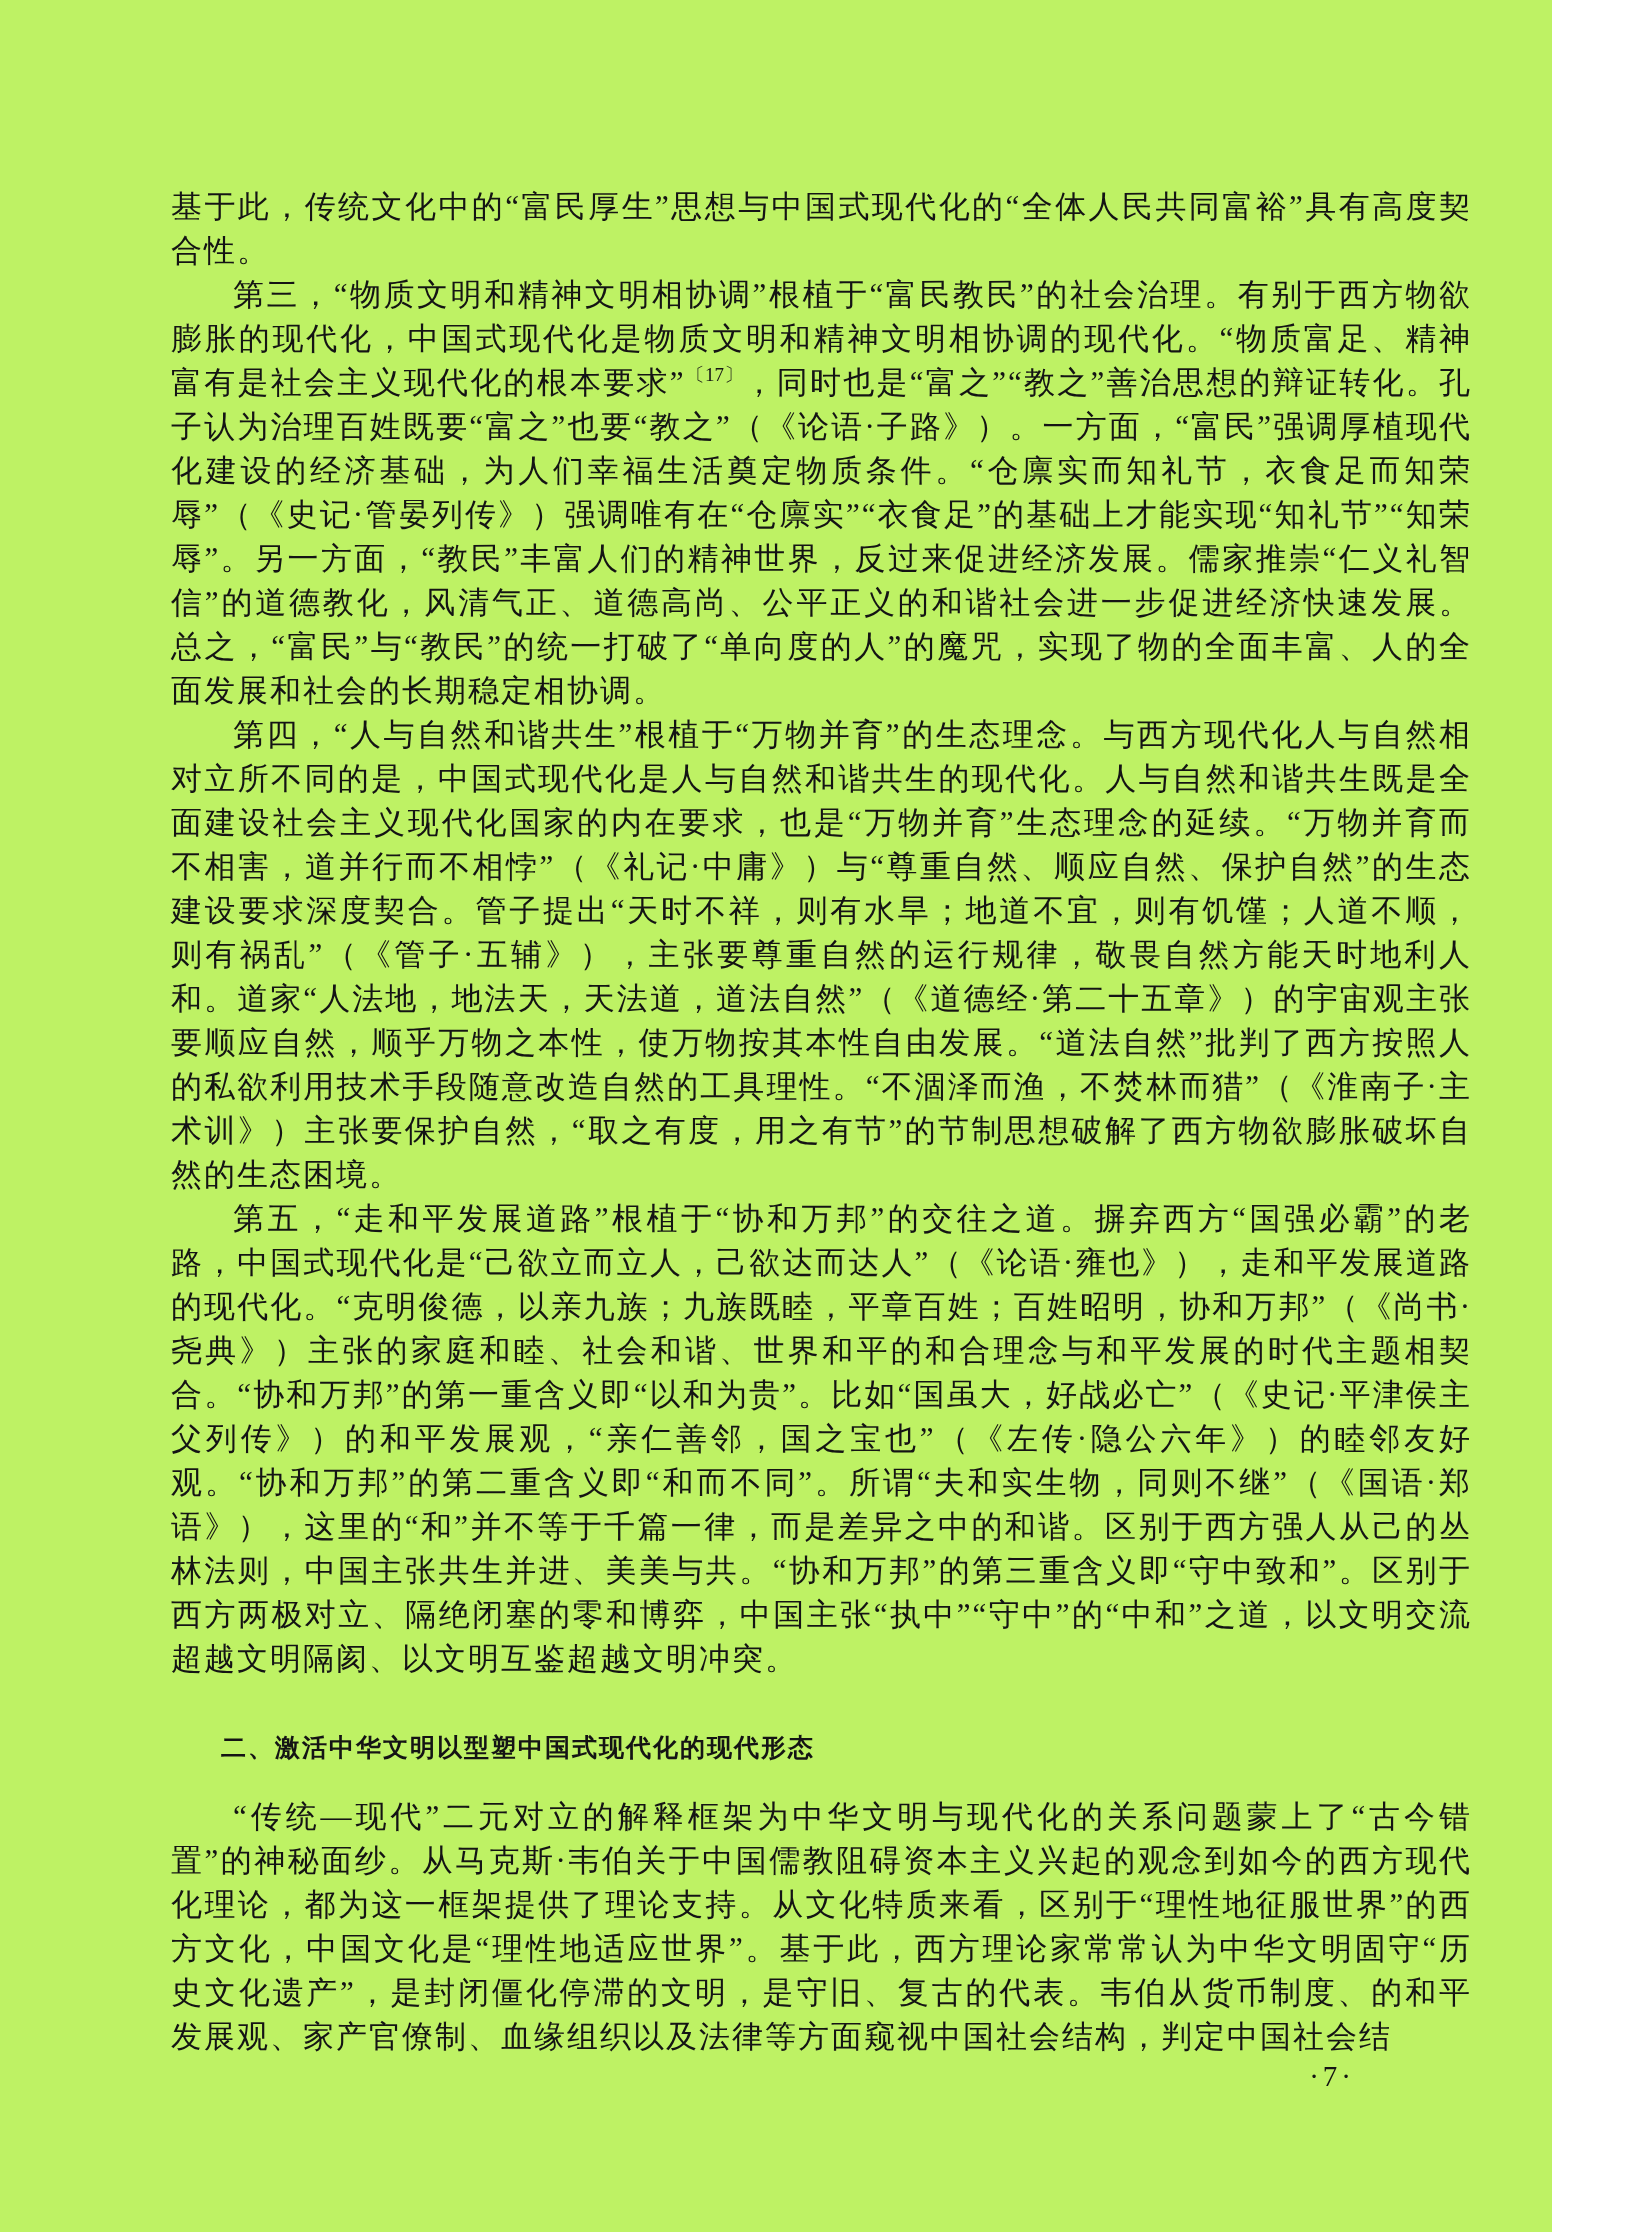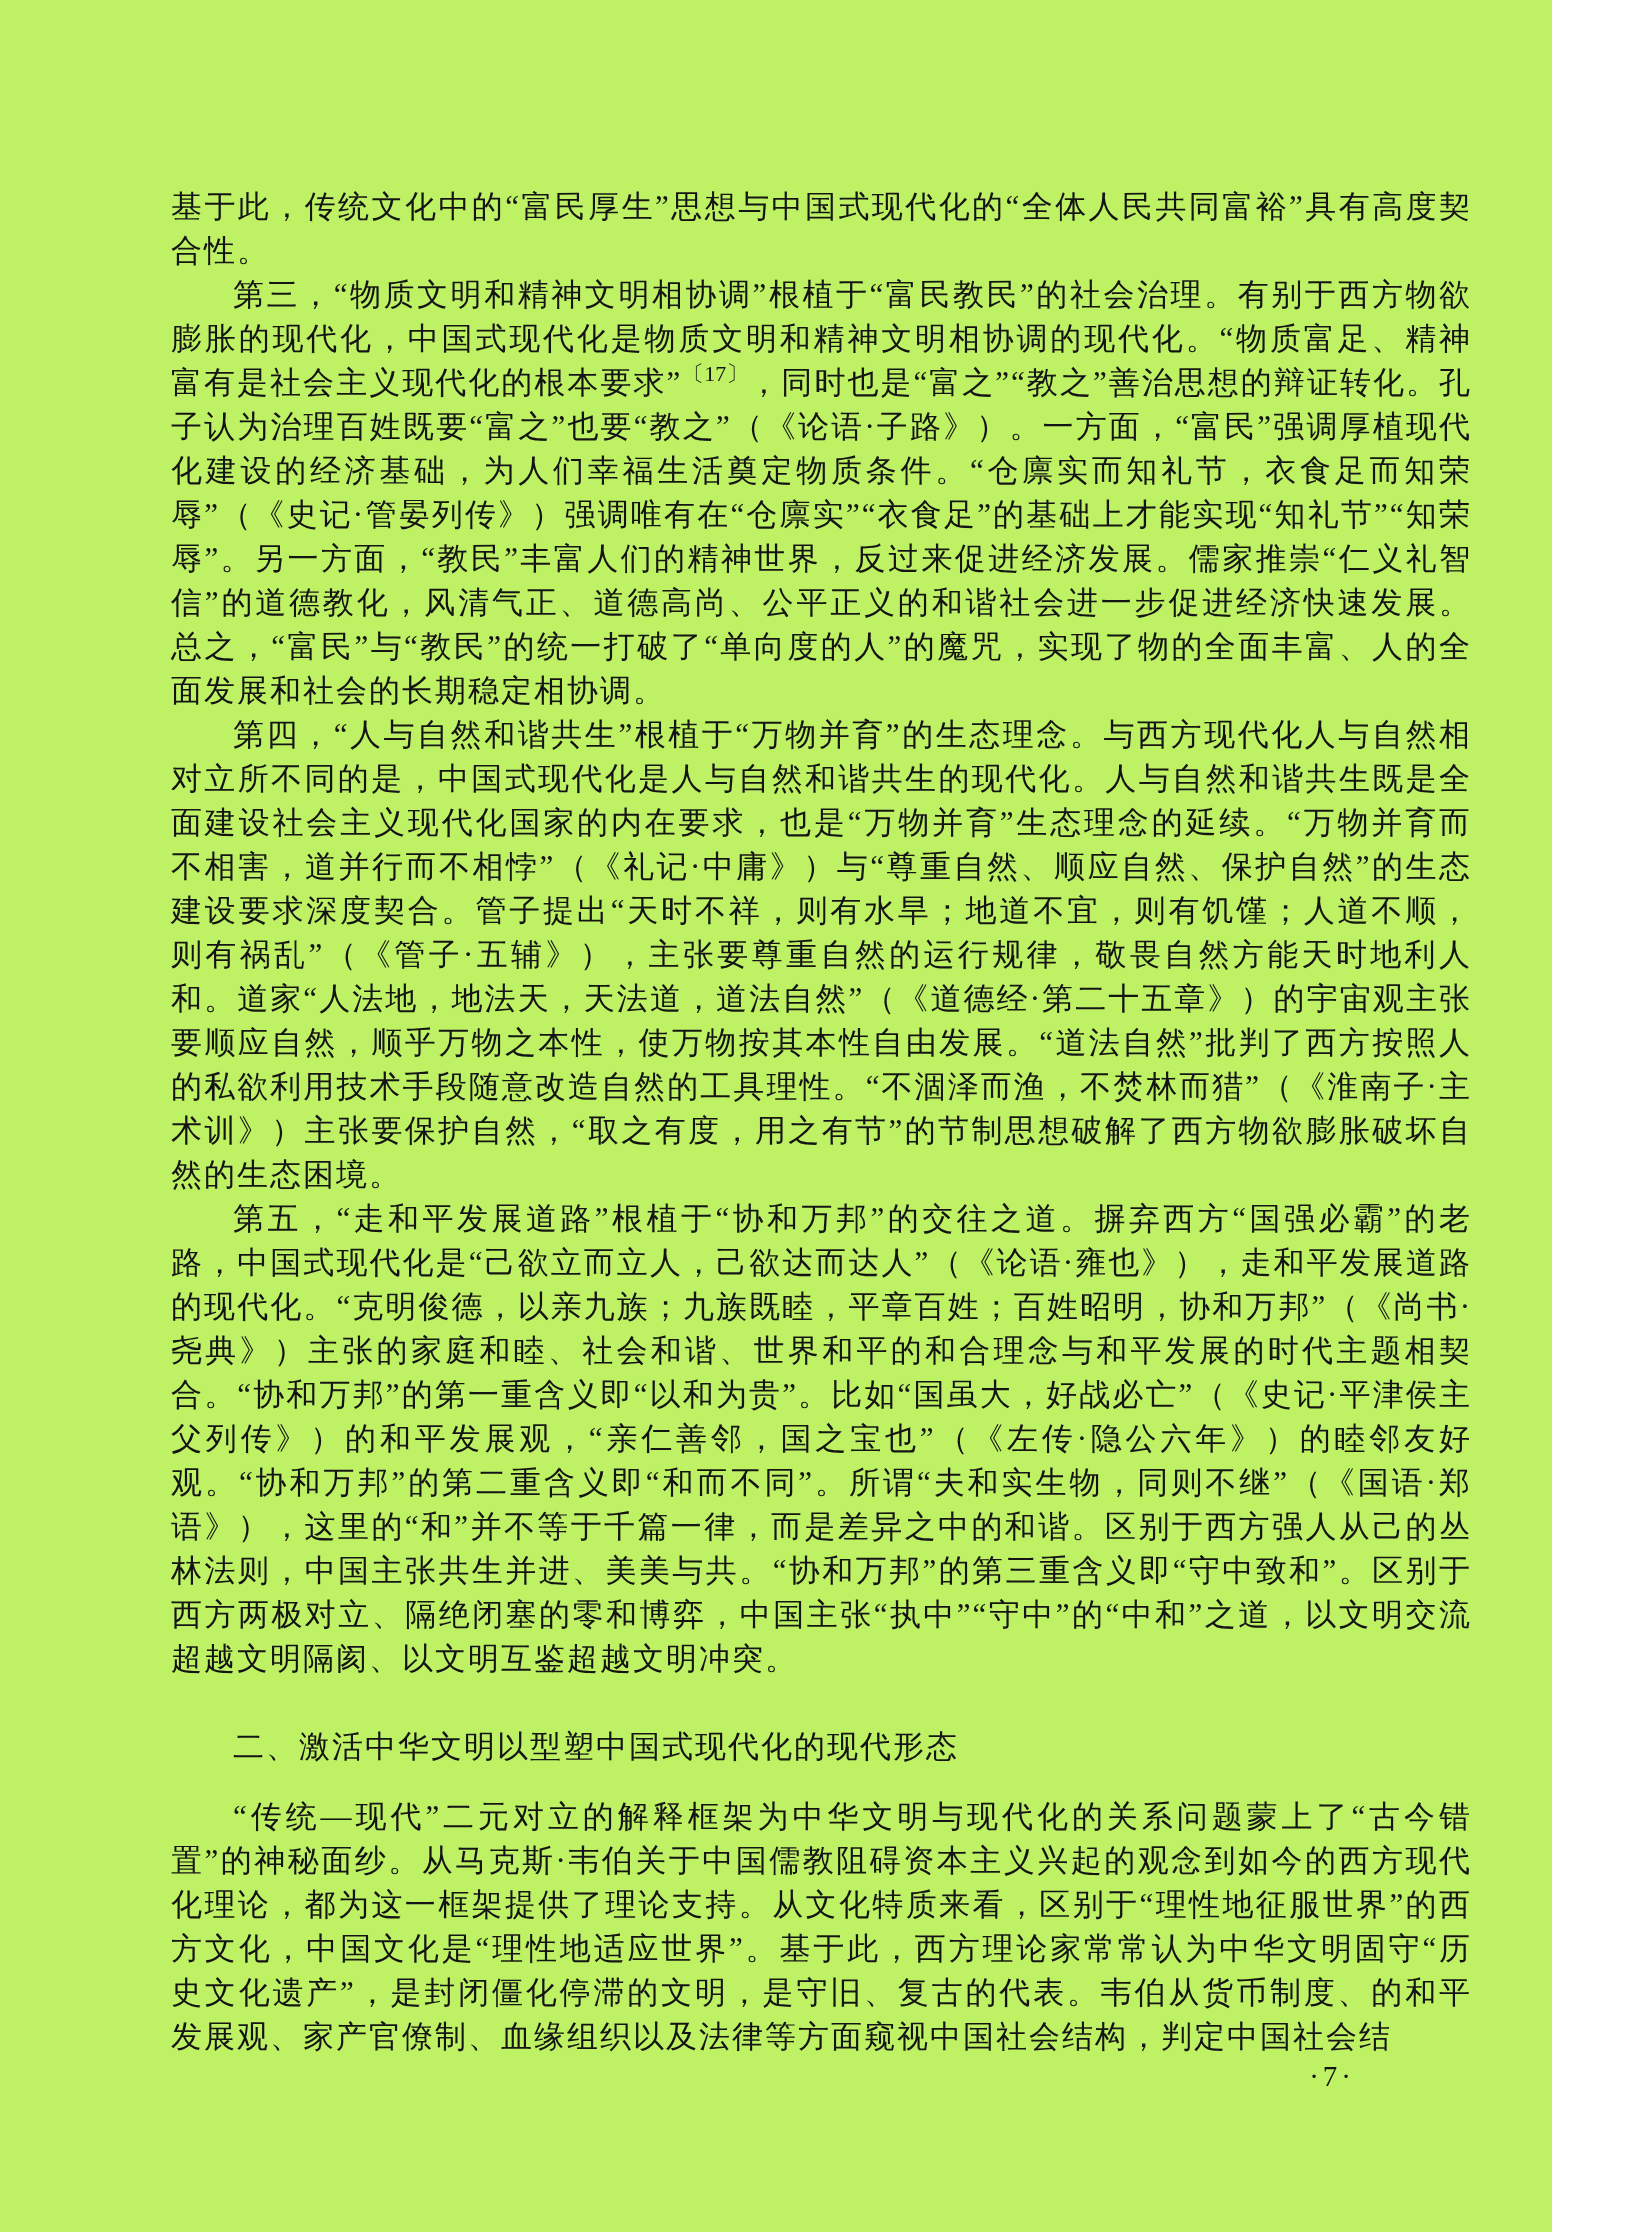--- a/index.html
+++ b/index.html
@@ -28,29 +28,29 @@
     text-justify: inter-character;
   }
   .text-block p {
     margin: 0;
     padding: 0;
   }
   .text-block p.indent {
     text-indent: 2em;
   }
   .footnote-ref {
-    font-size: 22px;
+    font-size: 19px;
     letter-spacing: 0;
     vertical-align: 12px;
     line-height: 0;
   }
   .section-heading {
     font-family: "Liberation Sans", sans-serif;
-    font-weight: normal;
-    font-size: 31px;
+    font-weight: bold;
+    font-size: 25px;
     line-height: 44px;
     letter-spacing: 2px;
     margin: 44px 0 26px 0 !important;
     text-indent: 2em;
   }
   .page-number {
     position: absolute;
     top: 2060px;
     right: 197px;
     font-size: 29px;

